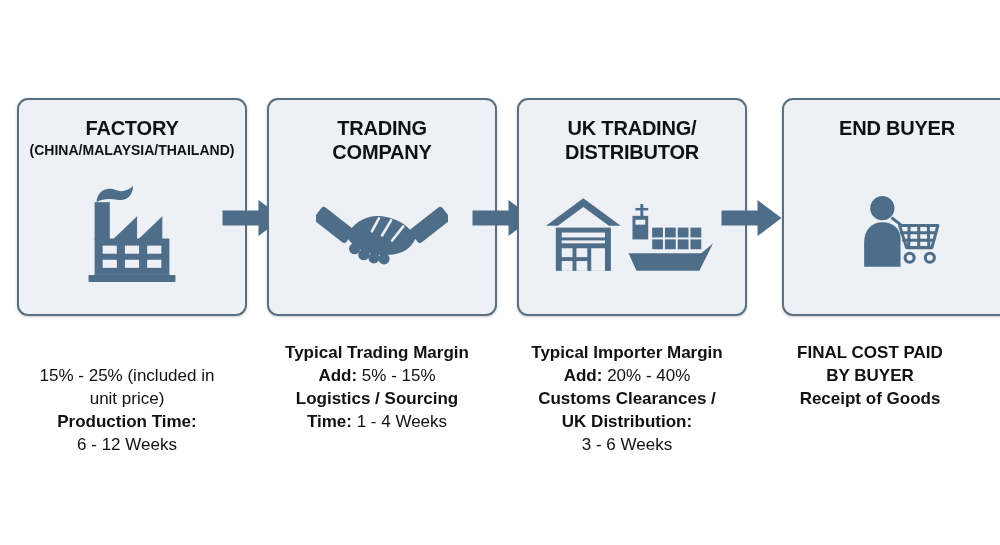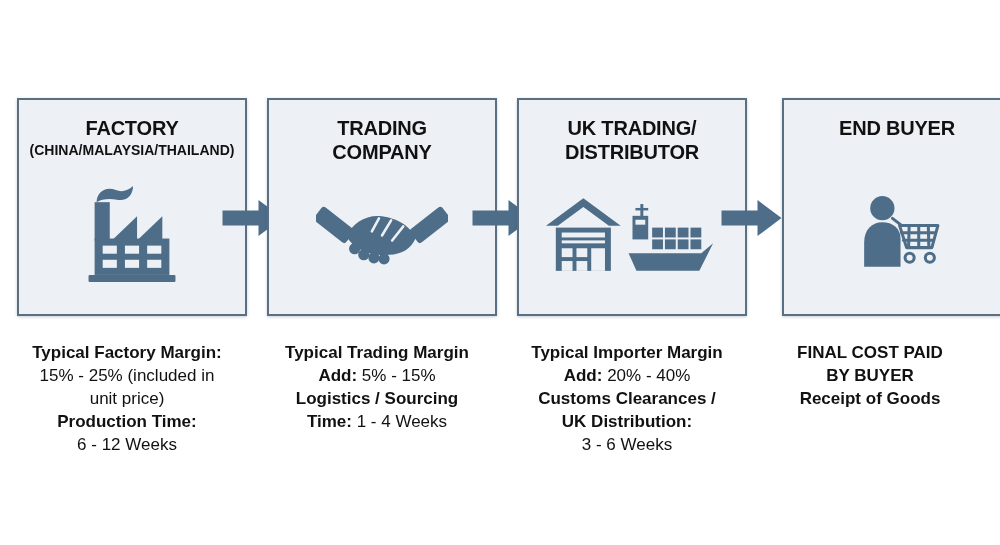--- a/index.html
+++ b/index.html
@@ -2,21 +2,21 @@
 <html><head>
 <meta charset="utf-8">
 <style>
   html,body{margin:0;padding:0;background:#ffffff;}
   #stage{
     position:relative;width:1000px;height:545px;background:#ffffff;
     font-family:"Liberation Sans", sans-serif;color:#111111;overflow:hidden;
   }
   .box{
     position:absolute;top:98px;width:230px;height:218px;box-sizing:border-box;
-    background:#edf1f5;border:2.5px solid #5a7082;border-radius:0;
+    background:#edf1f5;border:2.5px solid #5a7082;border-radius:11px;
     box-shadow:0 1px 3px rgba(60,80,100,0.28);
     display:flex;flex-direction:column;align-items:center;
   }
   .box-head{height:62px;padding-top:16px;text-align:center;}
   .box-title{
     font-size:20px;font-weight:700;line-height:24px;white-space:pre-line;
     letter-spacing:-0.2px;
   }
   .box-subtitle{font-size:14px;font-weight:700;line-height:16px;margin-top:2px;}
   .box-subtitle:empty{display:none;}
@@ -162,21 +162,21 @@
           <path d="M52,38.3 L85,38.3"></path>
           <path d="M54,45.6 L83.5,45.6"></path>
           <circle cx="60" cy="63" r="4.5"></circle>
           <circle cx="80" cy="63" r="4.5"></circle>
         </g>
       </svg>
     </div>
   </div>
 
   <div class="notes-col" style="left:7px">
-    <div class="note"><span class="note-label">Typical Factory Margin:</span><span class="note-value">
+    <div class="note"><span class="note-value">
 15% - 25% (included in
 unit price)</span></div>
     <div class="note"><span class="note-label">Production Time:</span><span class="note-value">
 6 - 12 Weeks</span></div>
   </div>
 
   <div class="notes-col" style="left:257px">
     <div class="note"><span class="note-label">Typical Trading Margin
 Add:</span><span class="note-value"> 5% - 15%</span></div>
     <div class="note"><span class="note-label">Logistics / Sourcing

